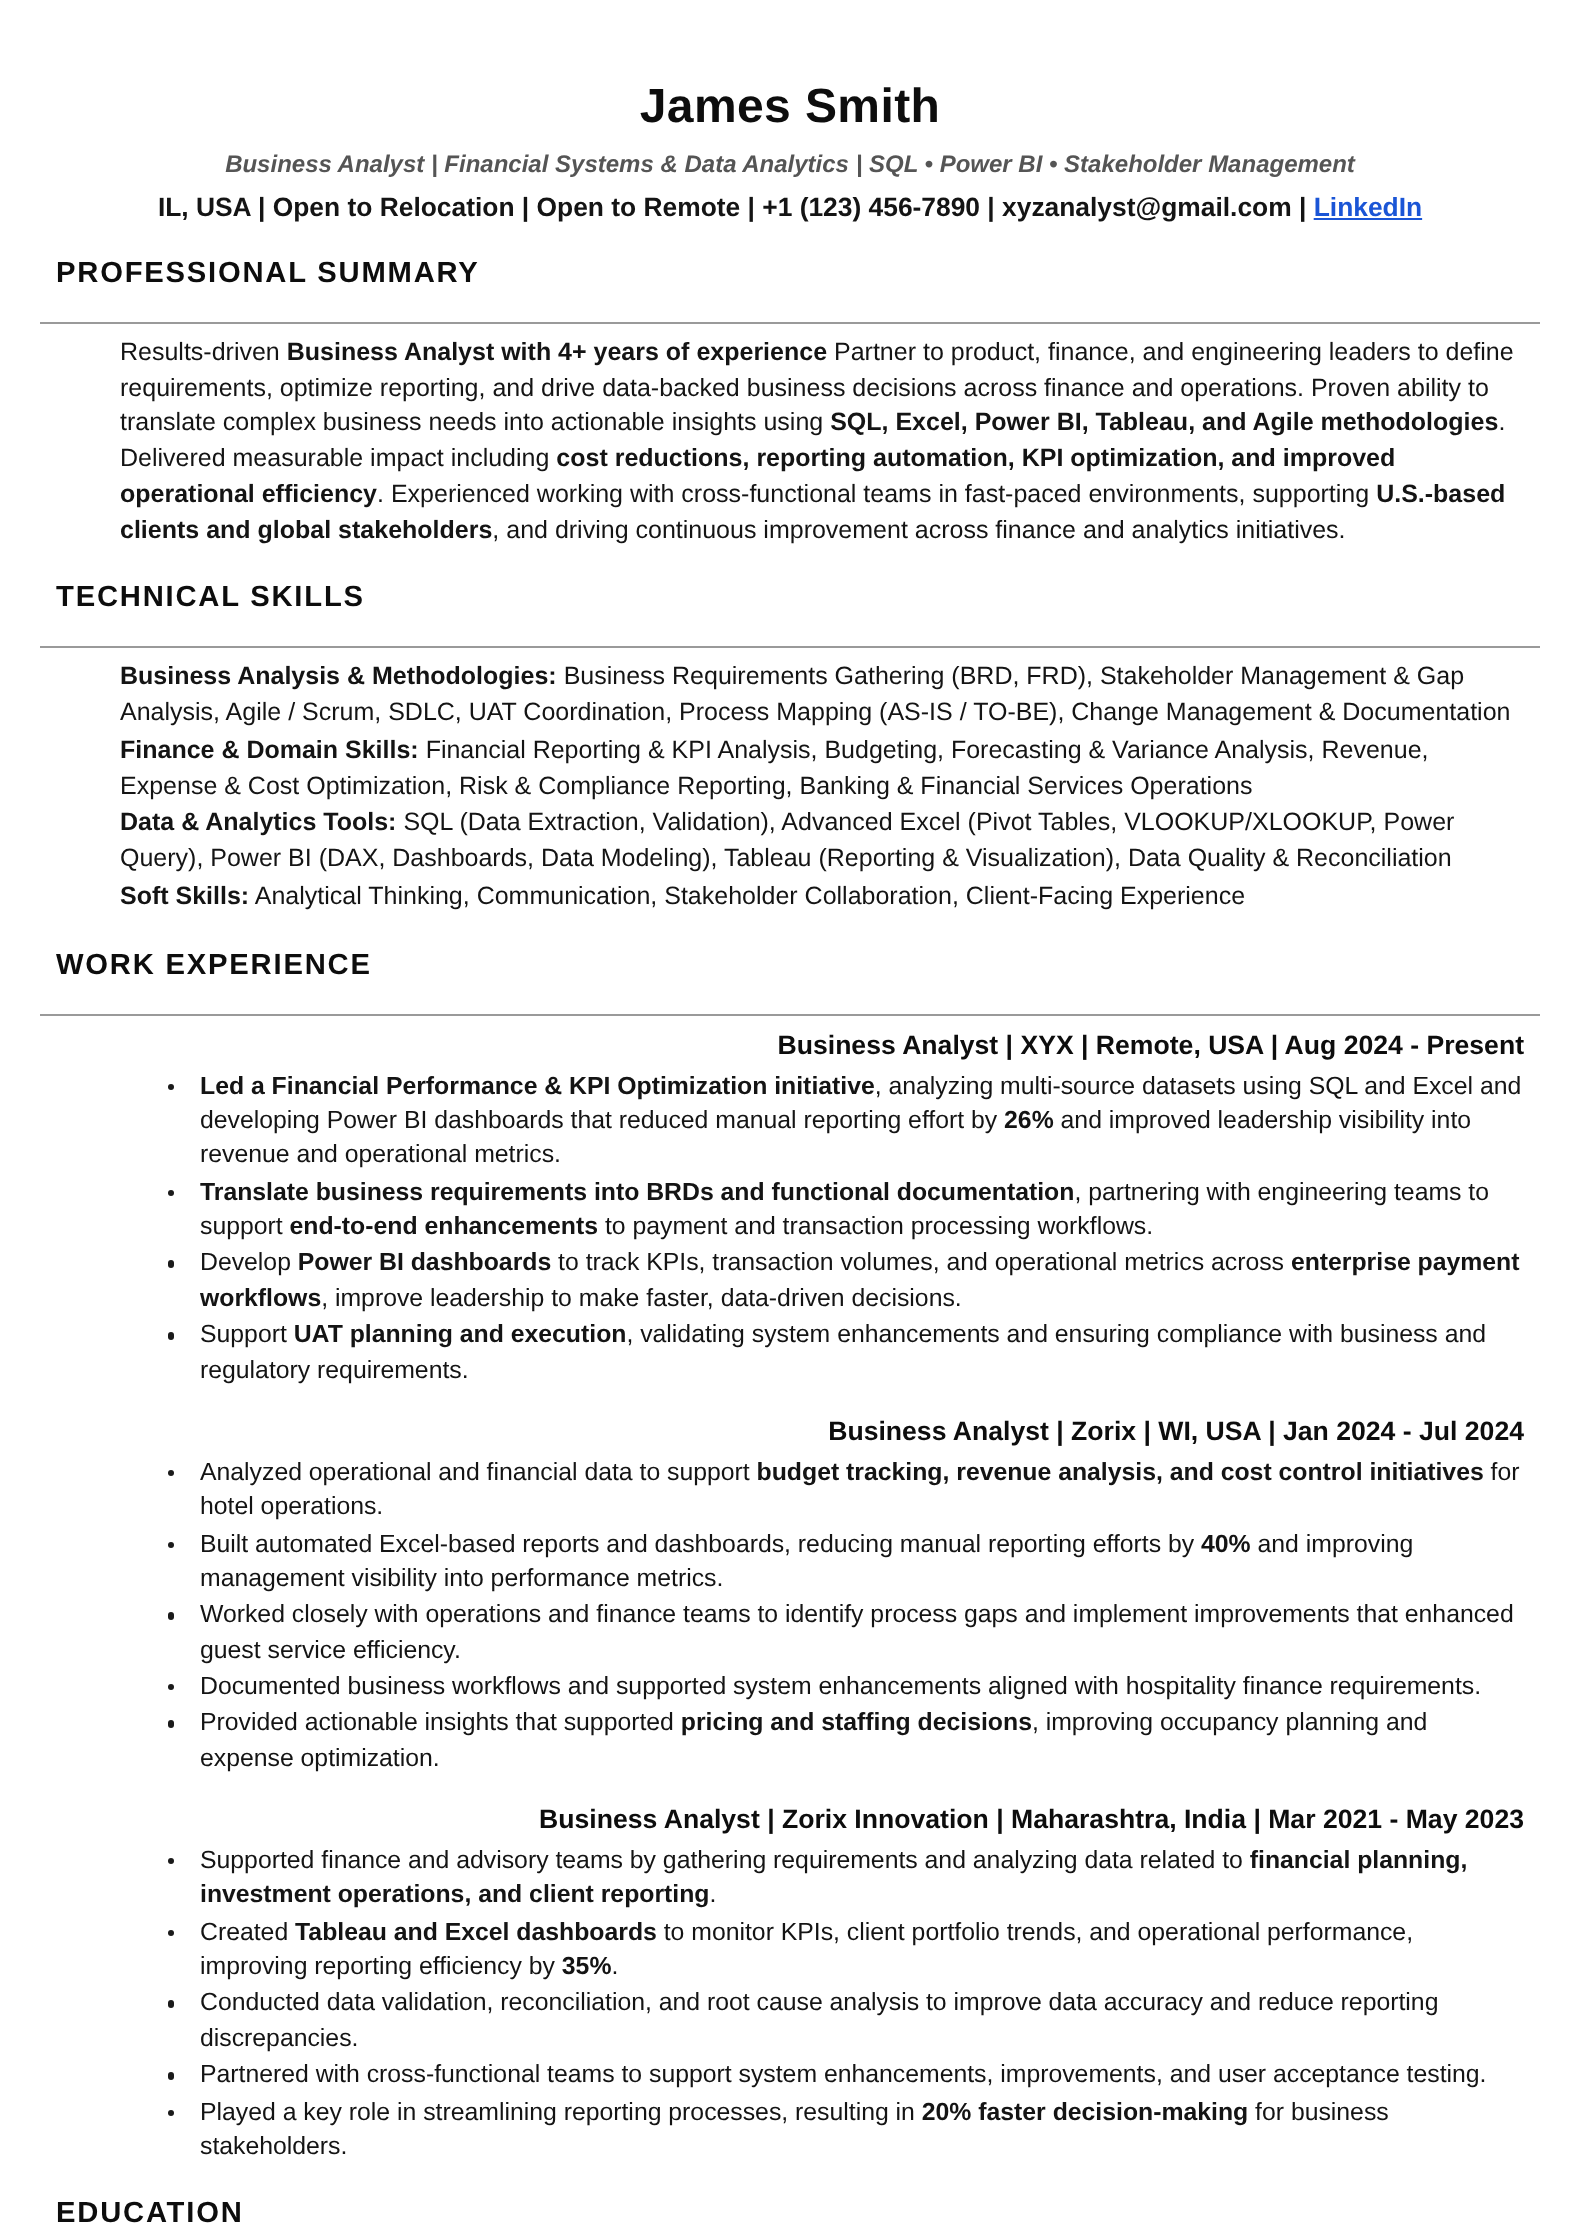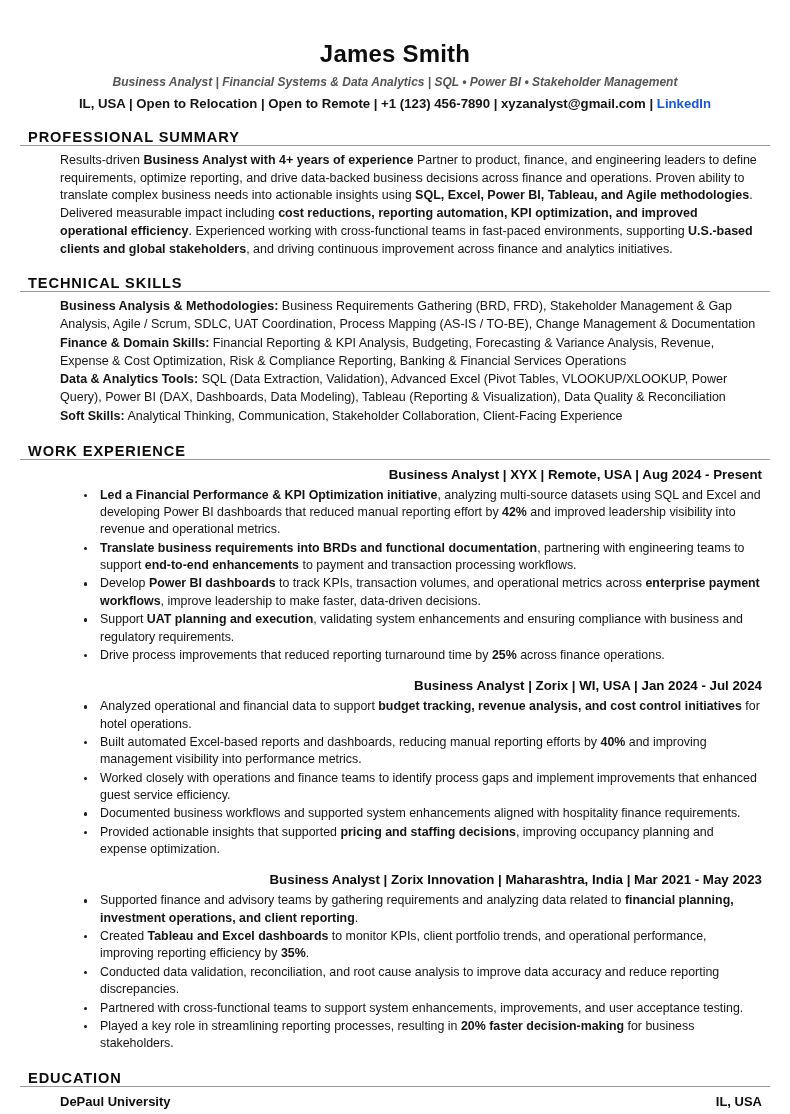--- a/index.html
+++ b/index.html
@@ -34,33 +34,34 @@
   }
   .hdr-contact {
     font-size: 13.2px;
     font-weight: bold;
     color: #141414;
     line-height: 1.3;
     margin: 0;
   }
   .hdr-contact .lnk {
     color: #1a55d6;
+    text-decoration: underline;
     font-weight: bold;
     cursor: pointer;
   }
 
   
   .section { margin-top: 17px; }
   .section-title {
     font-size: 14.6px;
     font-weight: bold;
     letter-spacing: 0.9px;
     color: #0d0d0d;
     text-transform: uppercase;
-    padding: 0 0 0 8px;
+    padding: 0 0 16px 8px;
     border-bottom: 1.1px solid #9a9a9a;
     margin: 0;
   }
   .section-body { padding: 6px 8px 0 8px; margin-left: 32px; }
 
   
   .summary {
     font-size: 12.5px;
     line-height: 1.42;
     text-align: left;
@@ -172,25 +173,24 @@
       </p>
       </div>
   </section>
 
   <section class="section">
     <h2 class="section-title">WORK EXPERIENCE</h2>
     <div class="section-body">
         <div class="job">
         <div class="job-head">Business Analyst | XYX | Remote, USA | Aug 2024 - Present</div>
         <ul class="bullets">
-            <li><b>Led a Financial Performance &amp; KPI Optimization initiative</b><span>, analyzing multi-source datasets using SQL and Excel and developing Power BI dashboards that reduced manual reporting effort by </span><b>42%</b><span> and improved leadership visibility into revenue and operational metrics.</span></li>
+            <li><b>Led a Financial Performance &amp; KPI Optimization initiative</b><span>, analyzing multi-source datasets using SQL and Excel and developing Power BI dashboards that reduced manual reporting effort by </span><b>26%</b><span> and improved leadership visibility into revenue and operational metrics.</span></li>
             <li><b>Translate business requirements into BRDs and functional documentation</b><span>, partnering with engineering teams to support </span><b>end-to-end enhancements</b><span> to payment and transaction processing workflows.</span></li>
             <li><span>Develop </span><b>Power BI dashboards</b><span> to track KPIs, transaction volumes, and operational metrics across </span><b>enterprise payment workflows</b><span>, improve leadership to make faster, data-driven decisions.</span></li>
             <li><span>Support </span><b>UAT planning and execution</b><span>, validating system enhancements and ensuring compliance with business and regulatory requirements.</span></li>
-            <li><span>Drive process improvements that reduced reporting turnaround time by </span><b>25%</b><span> across finance operations.</span></li>
           </ul>
       </div>
         <div class="job">
         <div class="job-head">Business Analyst | Zorix | WI, USA | Jan 2024 - Jul 2024</div>
         <ul class="bullets">
             <li><span>Analyzed operational and financial data to support </span><b>budget tracking, revenue analysis, and cost control initiatives</b><span> for hotel operations.</span></li>
             <li><span>Built automated Excel-based reports and dashboards, reducing manual reporting efforts by </span><b>40%</b><span> and improving management visibility into performance metrics.</span></li>
             <li><span>Worked closely with operations and finance teams to identify process gaps and implement improvements that enhanced guest service efficiency.</span></li>
             <li><span>Documented business workflows and supported system enhancements aligned with hospitality finance requirements.</span></li>
             <li><span>Provided actionable insights that supported </span><b>pricing and staffing decisions</b><span>, improving occupancy planning and expense optimization.</span></li>

